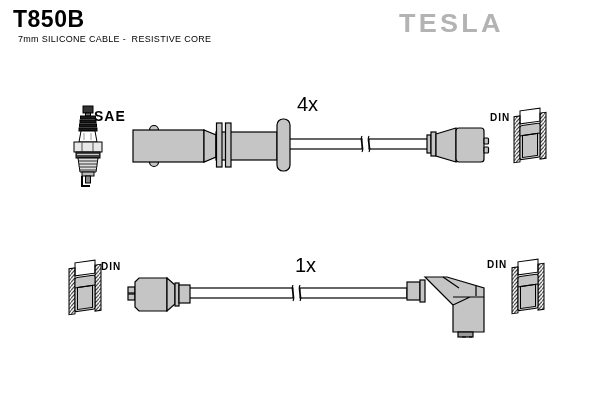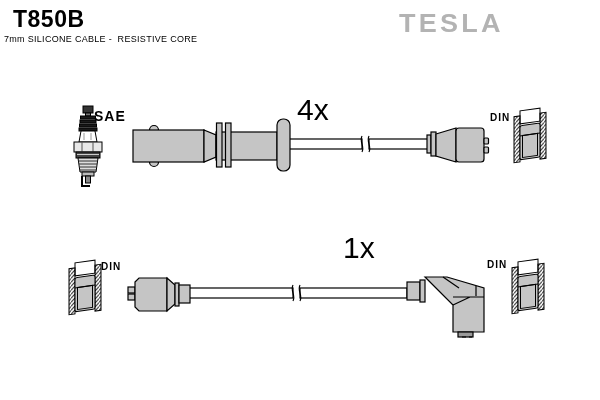--- a/index.html
+++ b/index.html
@@ -2,33 +2,33 @@
 <html><head>
 <meta charset="utf-8">
 <style>
   html,body{margin:0;padding:0;background:#fff;}
   #stage{
     position:relative;width:600px;height:400px;background:#ffffff;
     font-family:"Liberation Sans",sans-serif;overflow:hidden;
   }
   .abs{position:absolute;}
   #part-number{left:13px;top:6px;font-size:23px;font-weight:bold;color:#000;letter-spacing:.5px;}
-  #part-subtitle{left:4px;top:34px;font-size:9px;color:#000;letter-spacing:.3px;white-space:pre;}
+  #part-subtitle{left:18px;top:34px;font-size:9px;color:#000;letter-spacing:.3px;white-space:pre;}
   #brand-logo{
     left:399px;top:9px;font-size:25px;font-weight:bold;color:#b3b3b3;
     letter-spacing:3px;transform:scaleX(1.08);transform-origin:left top;
   }
   .conn-label{font-size:14px;font-weight:bold;color:#000;letter-spacing:1px;}
-  .qty-label{font-size:30px;color:#000;}
+  .qty-label{font-size:20px;color:#000;}
   #sae-label{left:94px;top:108px;}
   #din-label-top-right{left:490px;top:112px;font-size:10px;}
   #din-label-bottom-left{left:101px;top:261px;font-size:10px;}
   #din-label-bottom-right{left:487px;top:259px;font-size:10px;}
   #qty-top{left:297px;top:93px;}
-  #qty-bottom{left:295px;top:231px;margin-left:48px;}
+  #qty-bottom{left:295px;top:254px;}
   svg{display:block;}
 </style>
 </head>
 <body>
 
 <div id="stage">
 
   <div id="part-number" class="abs">T850B</div>
   <div id="part-subtitle" class="abs">7mm SILICONE CABLE -  RESISTIVE CORE</div>
   <div id="brand-logo" class="abs">TESLA</div>

